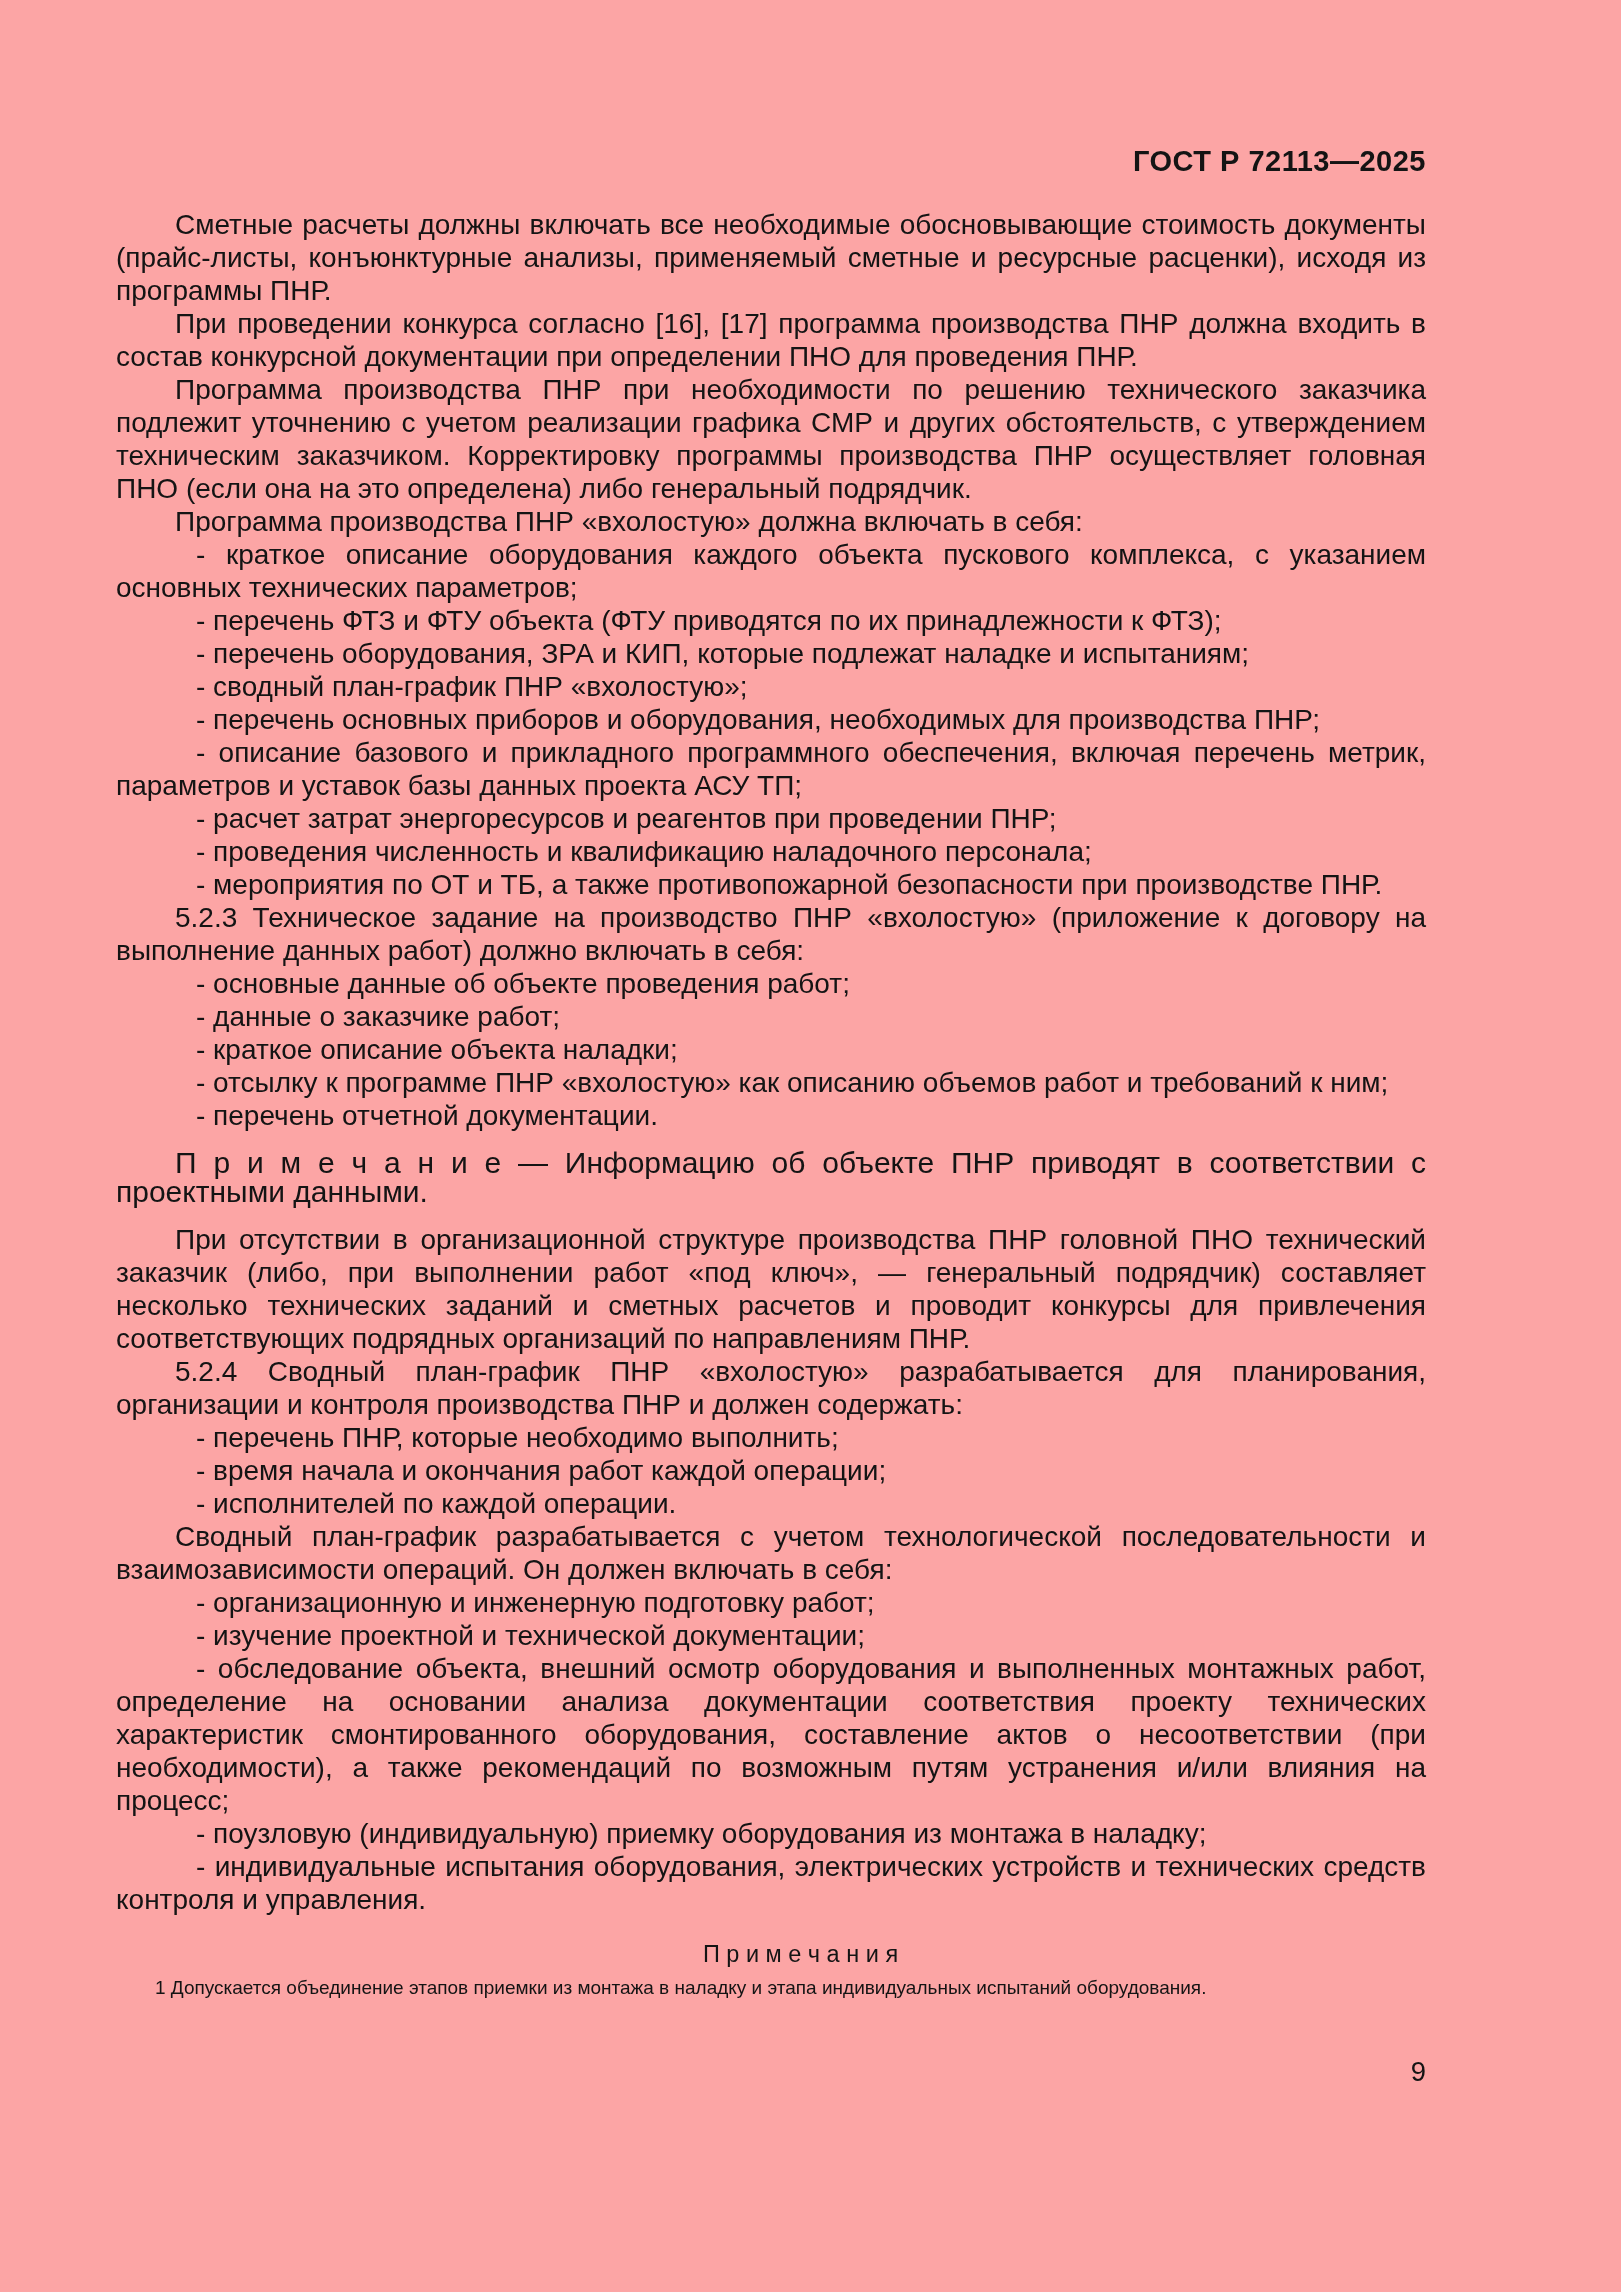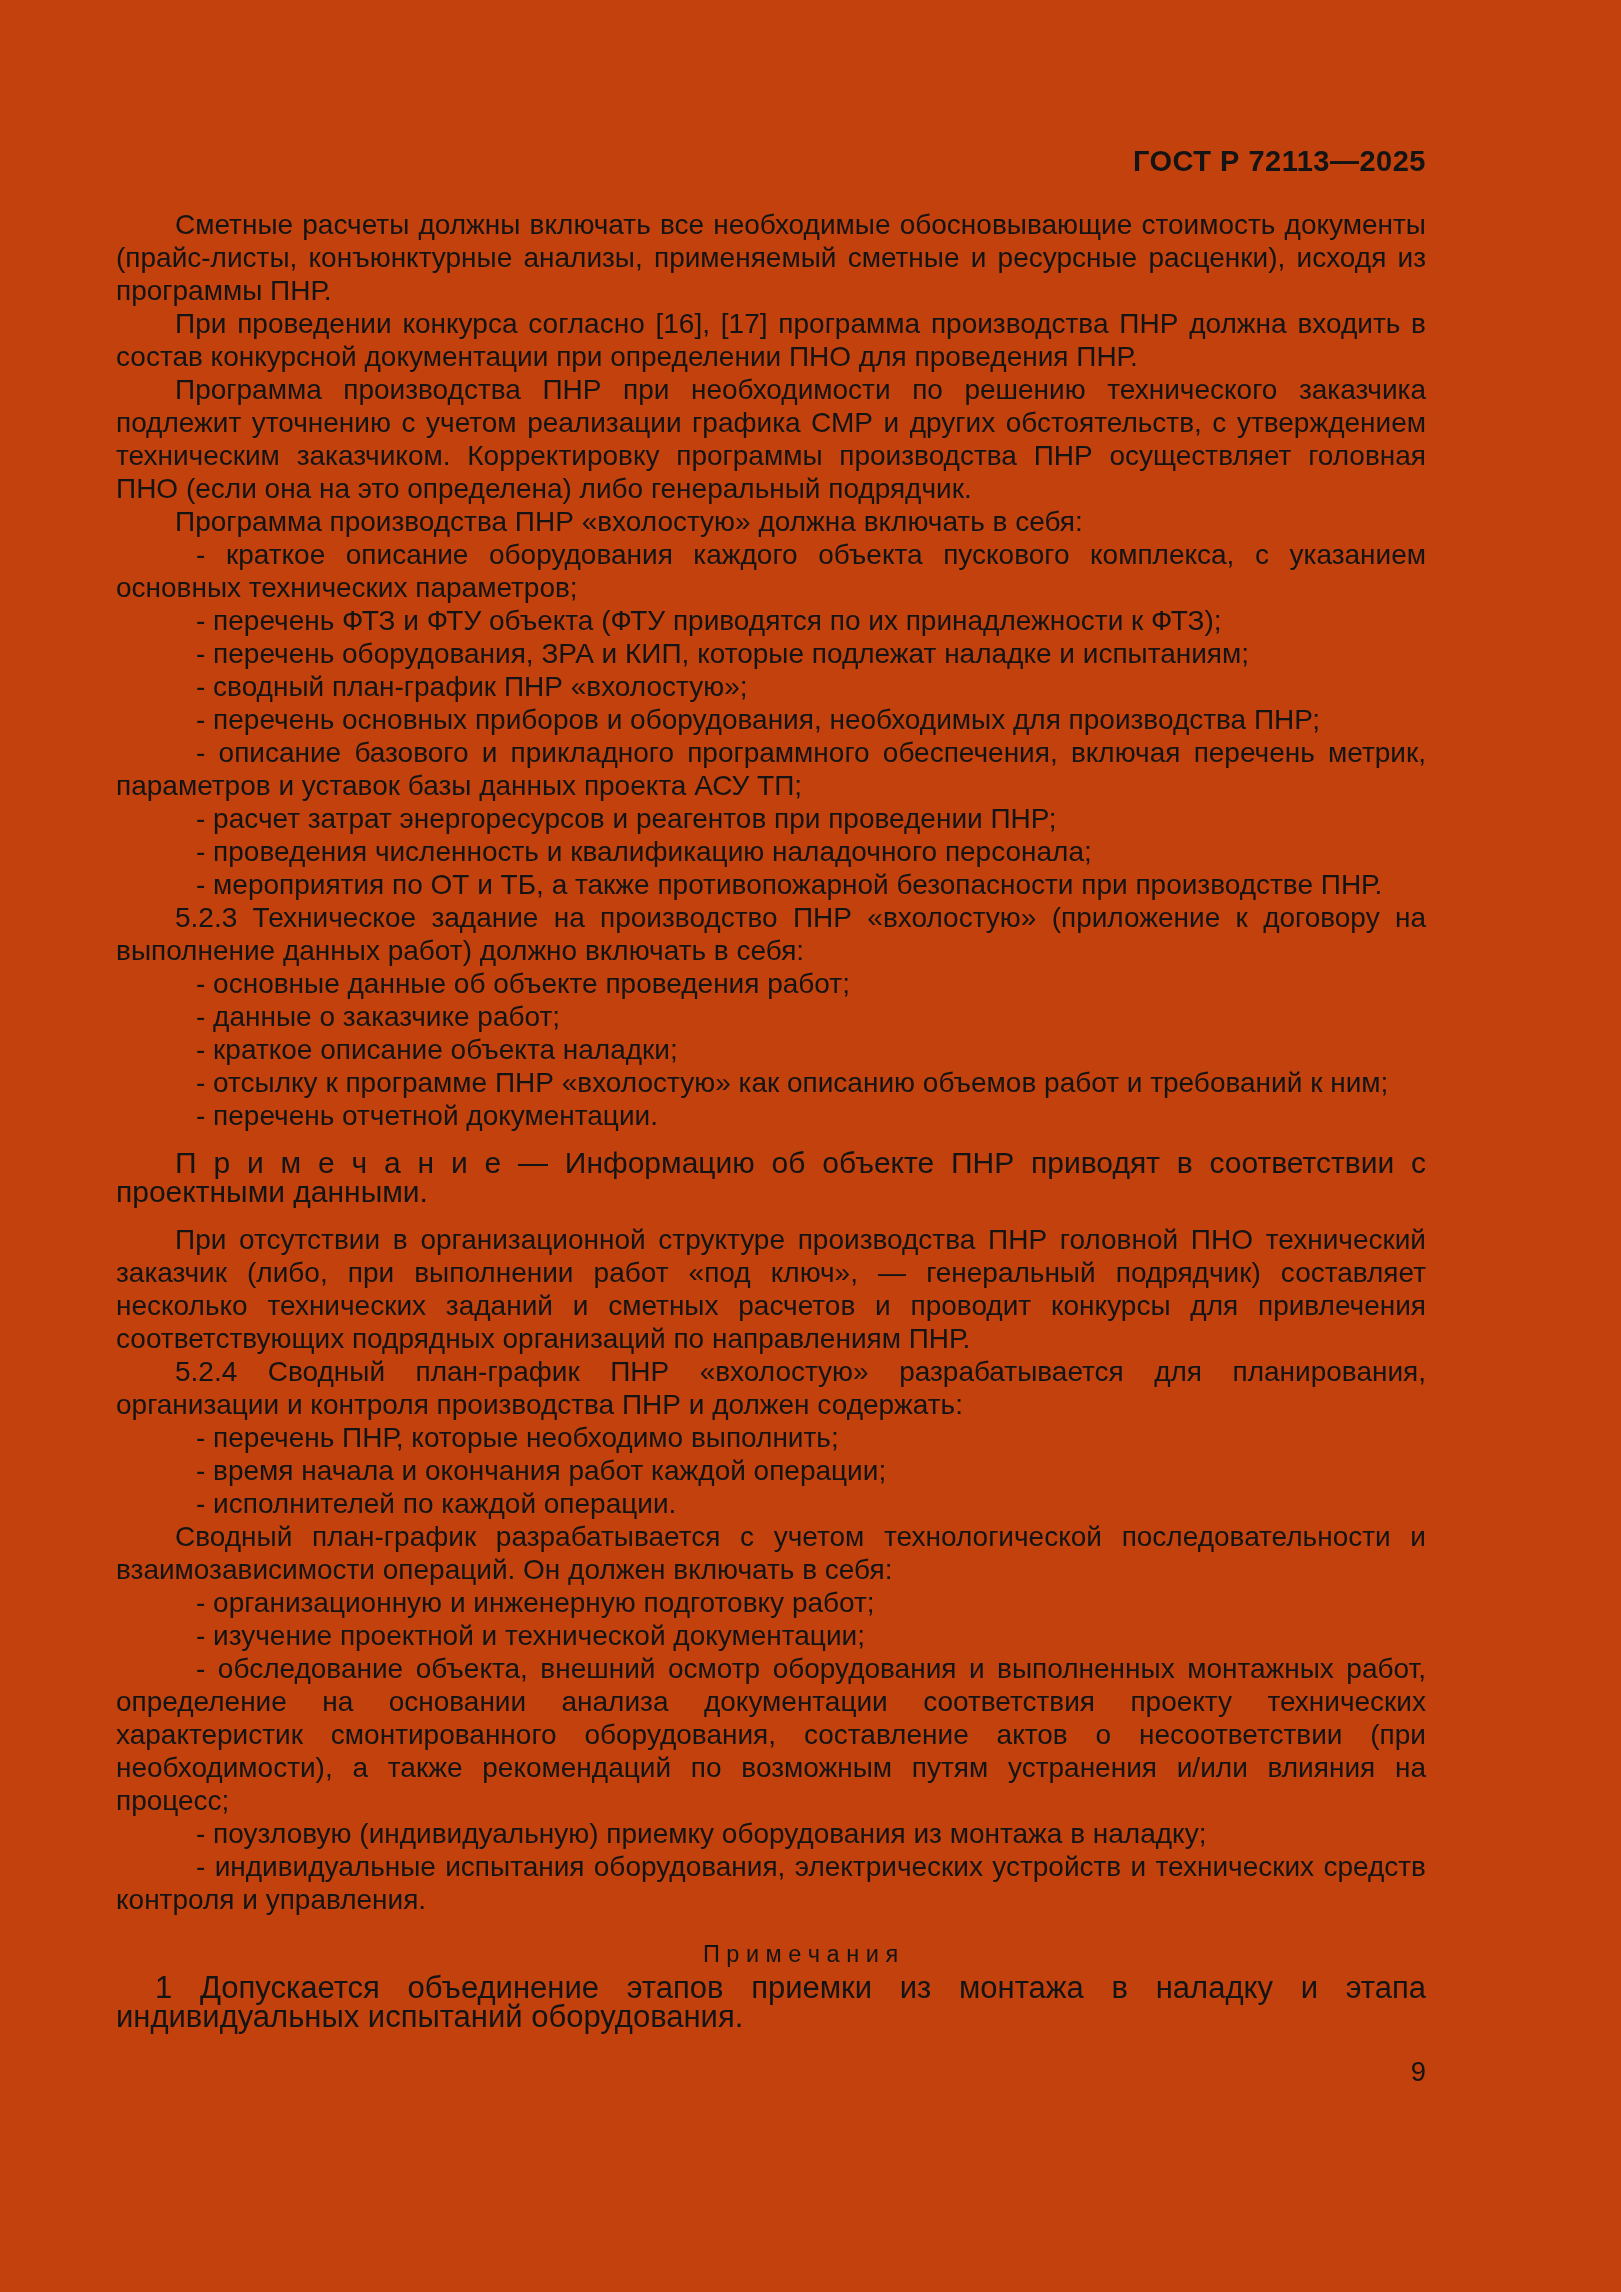--- a/index.html
+++ b/index.html
@@ -6,21 +6,21 @@
   body {
     width: 1621px; height: 2293px;
     font-family: "Liberation Sans", sans-serif;
     color: #141414;
     position: relative;
     overflow: hidden;
   }
   .page {
     position: absolute; left: 0; top: 0;
     width: 1621px; height: 2293px;
-    background: #c2410c;
+    background: #fca5a5;
   }
   .header {
     position: absolute;
     left: 116px; top: 145px; width: 1310px;
     text-align: right;
     font-weight: bold;
     font-size: 29px;
     letter-spacing: 0.5px;
   }
   .body {
@@ -40,21 +40,21 @@
     text-indent: 59px;
   }
   .notes-heading {
     font-size: 23.5px;
     line-height: 29px;
     margin-top: 23.5px !important;
     text-indent: 59px;
     text-align: center;
   }
   .note-item {
-    font-size: 31px;
+    font-size: 19px;
     line-height: 29px;
     margin-top: 3.9px !important;
     text-indent: 39px;
   }
   .footer {
     position: absolute;
     left: 116px; top: 2056px; width: 1310px;
     text-align: right;
     font-size: 27.4px;
   }

